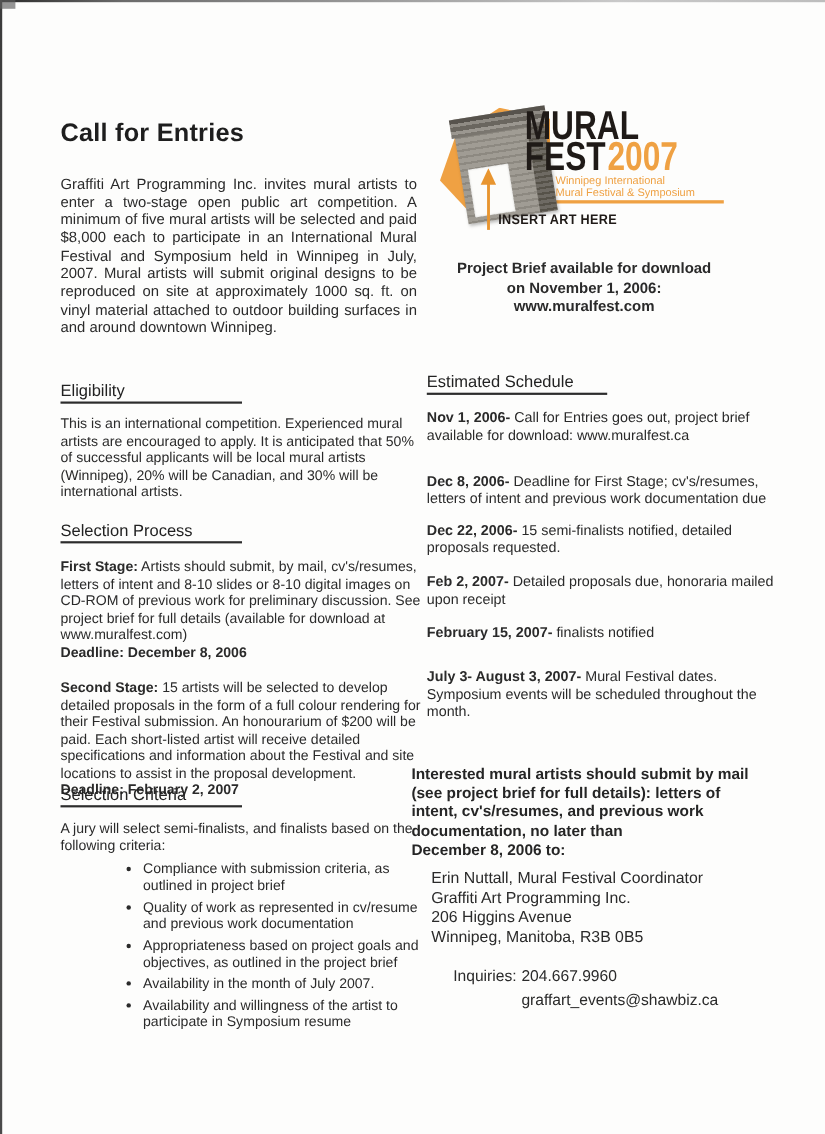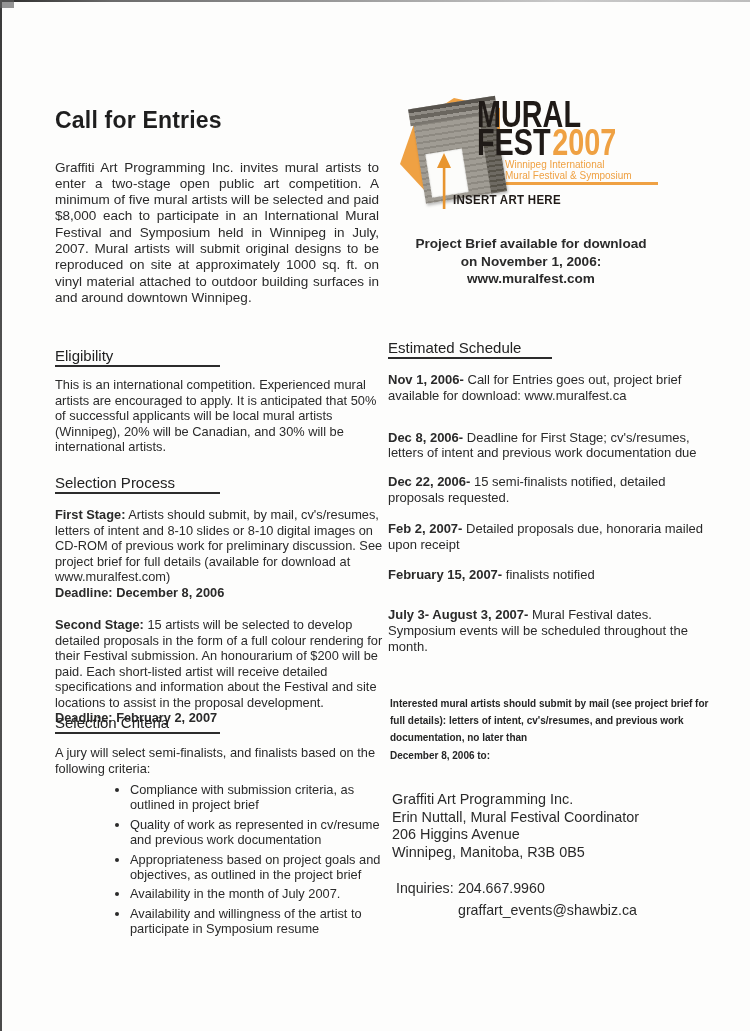--- a/index.html
+++ b/index.html
@@ -34,23 +34,23 @@
   .sched-item{font-size:13px;line-height:15.8px;margin-bottom:15px;color:#2a2a2a;}
   .sched-item:nth-child(1){margin-bottom:26px;}
   .sched-item:nth-child(2){margin-bottom:13px;}
   .sched-item:nth-child(5){margin-bottom:24px;}
 
   
   .pbrief{position:absolute;left:390px;top:235px;width:282px;text-align:center;
     font-size:13.6px;font-weight:bold;line-height:17.5px;color:#2a2a2a;}
 
   
-  .sub-intro{position:absolute;left:390px;top:695px;width:324px;font-size:10px;font-weight:bold;line-height:17.2px;color:#252525;}
+  .sub-intro{position:absolute;left:374px;top:695px;width:324px;font-size:14px;font-weight:bold;line-height:17.2px;color:#252525;}
   .contact{position:absolute;left:392px;top:791px;font-size:14.4px;line-height:17.6px;color:#2a2a2a;}
-  .inquiries{position:absolute;left:396px;top:877px;font-size:14.2px;line-height:22px;display:flex;color:#2a2a2a;}
+  .inquiries{position:absolute;left:412px;top:877px;font-size:14.2px;line-height:22px;display:flex;color:#2a2a2a;}
   .inquiries .lbl{width:62px;}
 
   
   .logo{position:absolute;left:400px;top:98px;width:262px;height:126px;}
   .logo-bg{position:absolute;left:0;top:0;width:262px;height:126px;}
   .logo-building{position:absolute;left:18px;top:4px;width:82px;height:96px;transform:rotate(-9deg);
     background:repeating-linear-gradient(to bottom,#a09c94 0 4px,#8d8981 4px 6px);
     box-shadow:1px 2px 3px rgba(0,0,0,.25);}
   .logo-cornice{position:absolute;left:-3px;top:0;width:88px;height:17px;
     background:linear-gradient(to bottom,#57534d 0 4px,#8f8b84 4px 7px,#6a665f 7px 11px,#9b9790 11px 14px,#7a766f 14px 17px);}
@@ -145,22 +145,22 @@
       <div class="sched-item"><span class="b">July 3- August 3, 2007-</span><span> Mural Festival dates. Symposium events will be scheduled throughout the month.</span></div>
     </div>
   </div>
 
   <div class="sub-intro">
     <span>Interested mural artists should submit by mail (see project brief for full details): letters of intent, cv's/resumes, and previous work documentation, no later than</span>
     <span style="display:block;">December 8, 2006 to:</span>
   </div>
 
   <div class="contact">
+    <div>Erin Nuttall, Mural Festival Coordinator</div>
     <div>Graffiti Art Programming Inc.</div>
-    <div>Erin Nuttall, Mural Festival Coordinator</div>
     <div>206 Higgins Avenue</div>
     <div>Winnipeg, Manitoba, R3B 0B5</div>
   </div>
 
   <div class="inquiries">
     <div class="lbl">Inquiries:</div>
     <div>
       <div>204.667.9960</div>
       <div>graffart_events@shawbiz.ca</div>
     </div>

